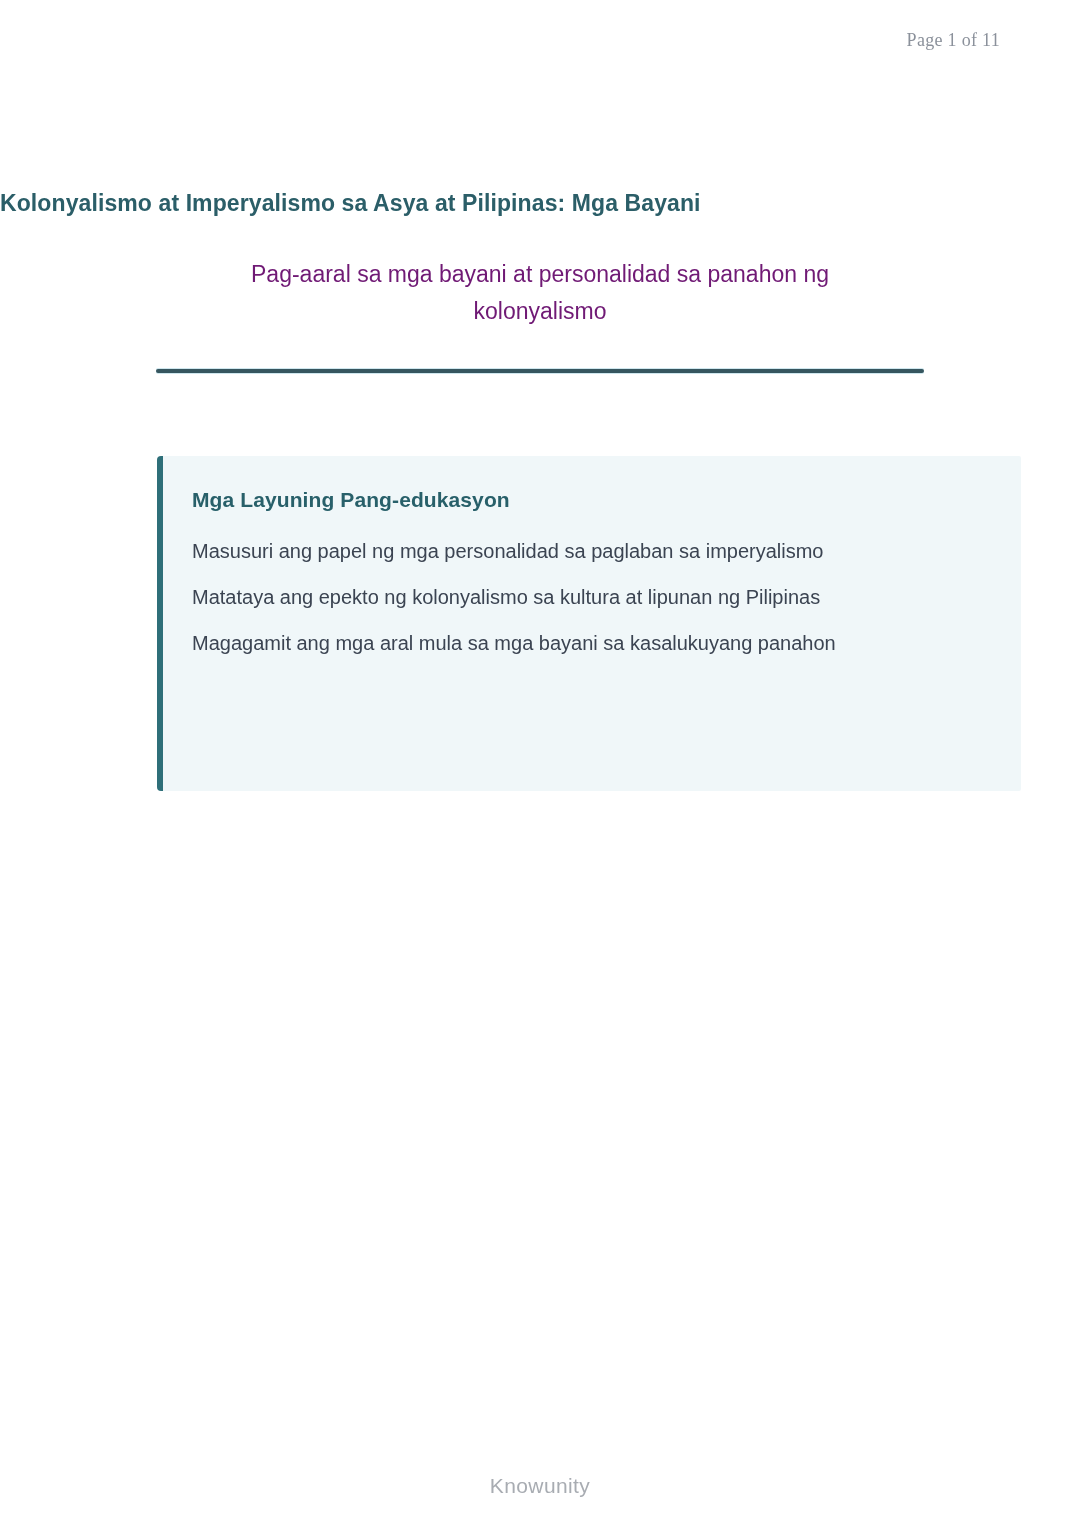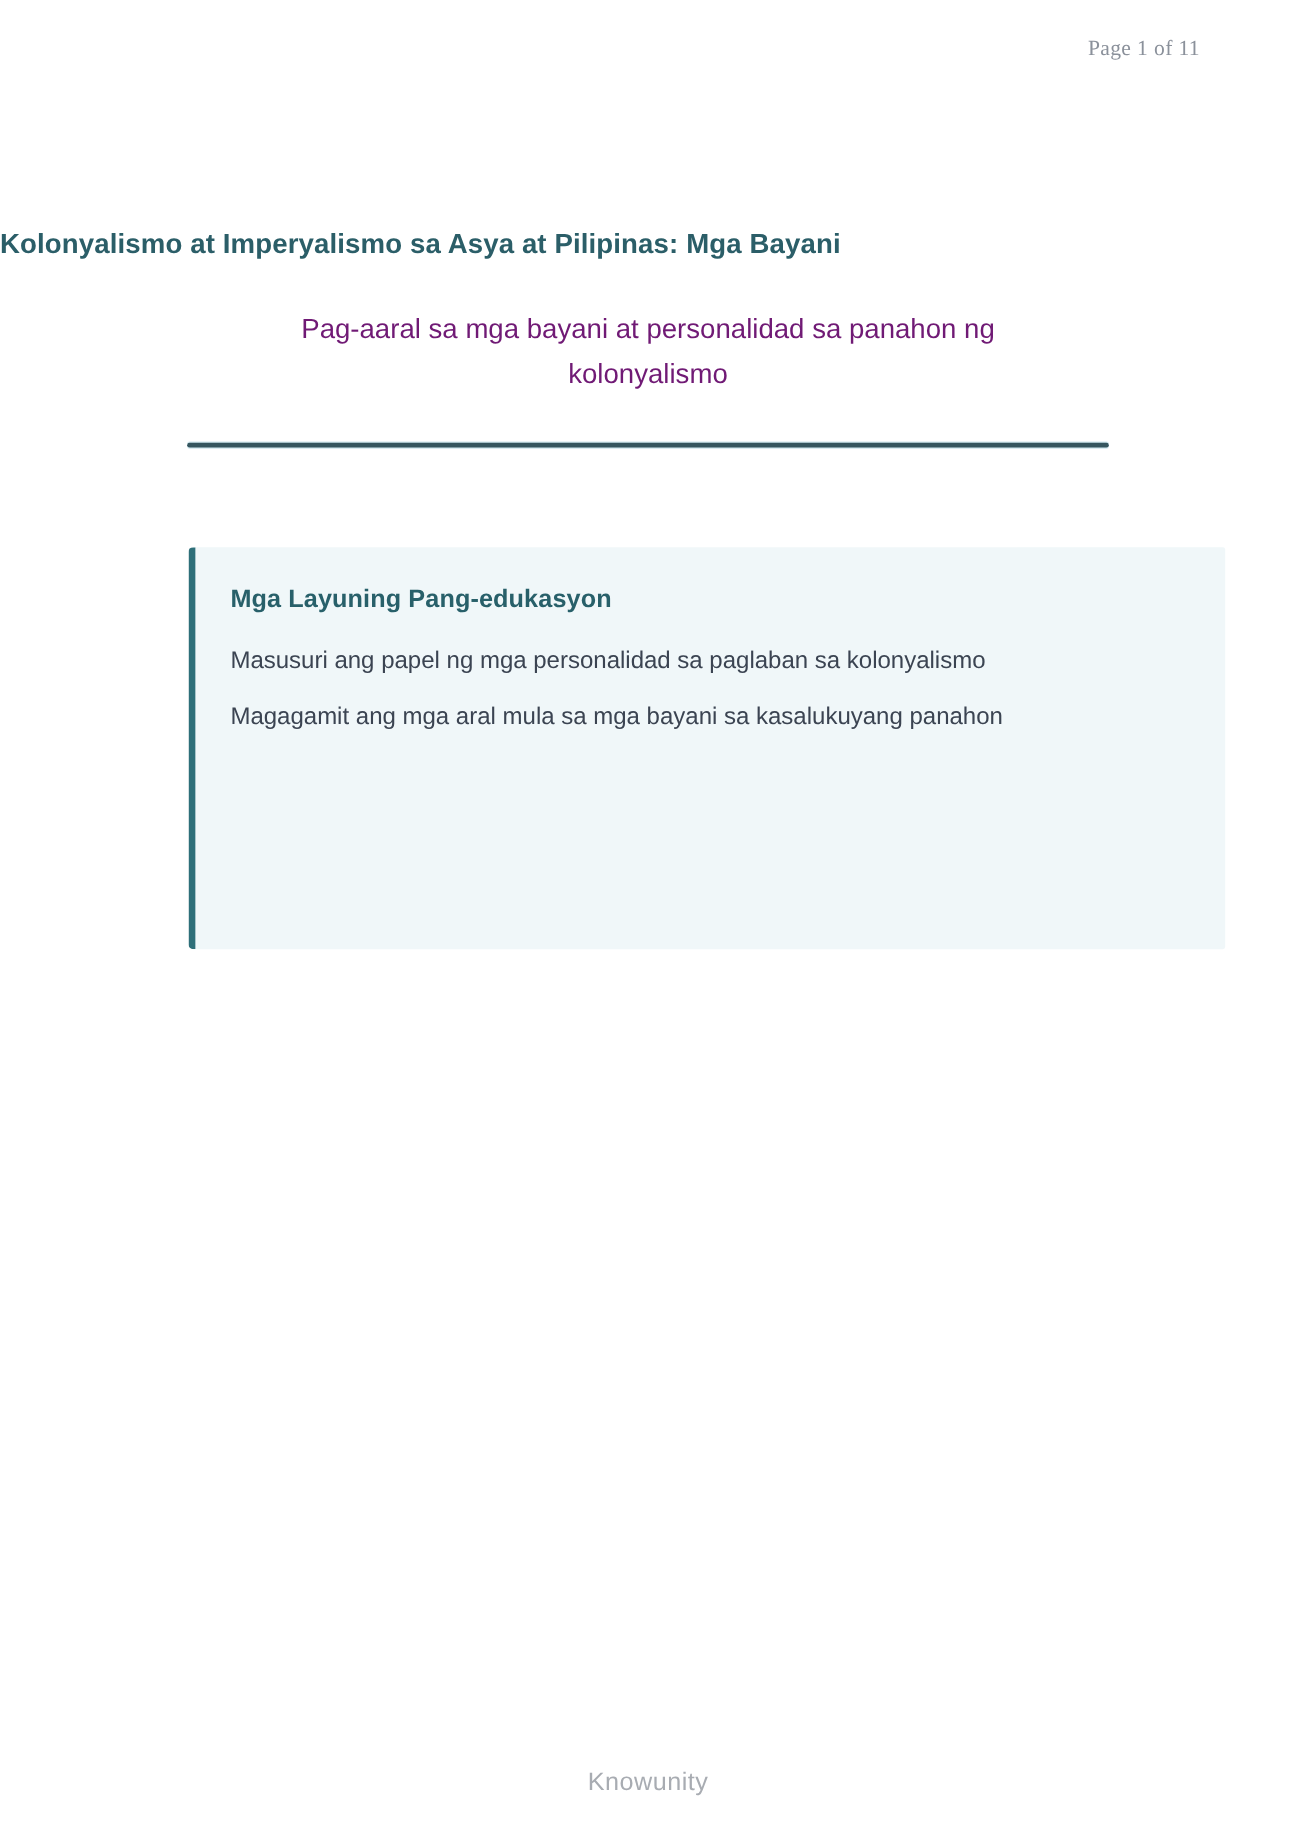--- a/index.html
+++ b/index.html
@@ -103,19 +103,20 @@
   <div class="page-indicator">Page 1 of 11</div>
 
   <h1 class="doc-title">Kolonyalismo at Imperyalismo sa Asya at Pilipinas: Mga Bayani</h1>
 
   <div class="doc-subtitle">Pag-aaral sa mga bayani at personalidad sa panahon ng kolonyalismo</div>
 
   <div class="divider"></div>
 
   <div class="objectives-box">
     <div class="objectives-heading">Mga Layuning Pang-edukasyon</div>
-    <div class="objective-item">Masusuri ang papel ng mga personalidad sa paglaban sa kolonyalismo</div>
+    <div class="objective-item">Masusuri ang papel ng mga personalidad sa paglaban sa imperyalismo</div>
+    <div class="objective-item">Matataya ang epekto ng kolonyalismo sa kultura at lipunan ng Pilipinas</div>
     <div class="objective-item">Magagamit ang mga aral mula sa mga bayani sa kasalukuyang panahon</div>
   </div>
 
   <div class="footer-brand">Knowunity</div>
 
 </div>
 
 </body></html>

